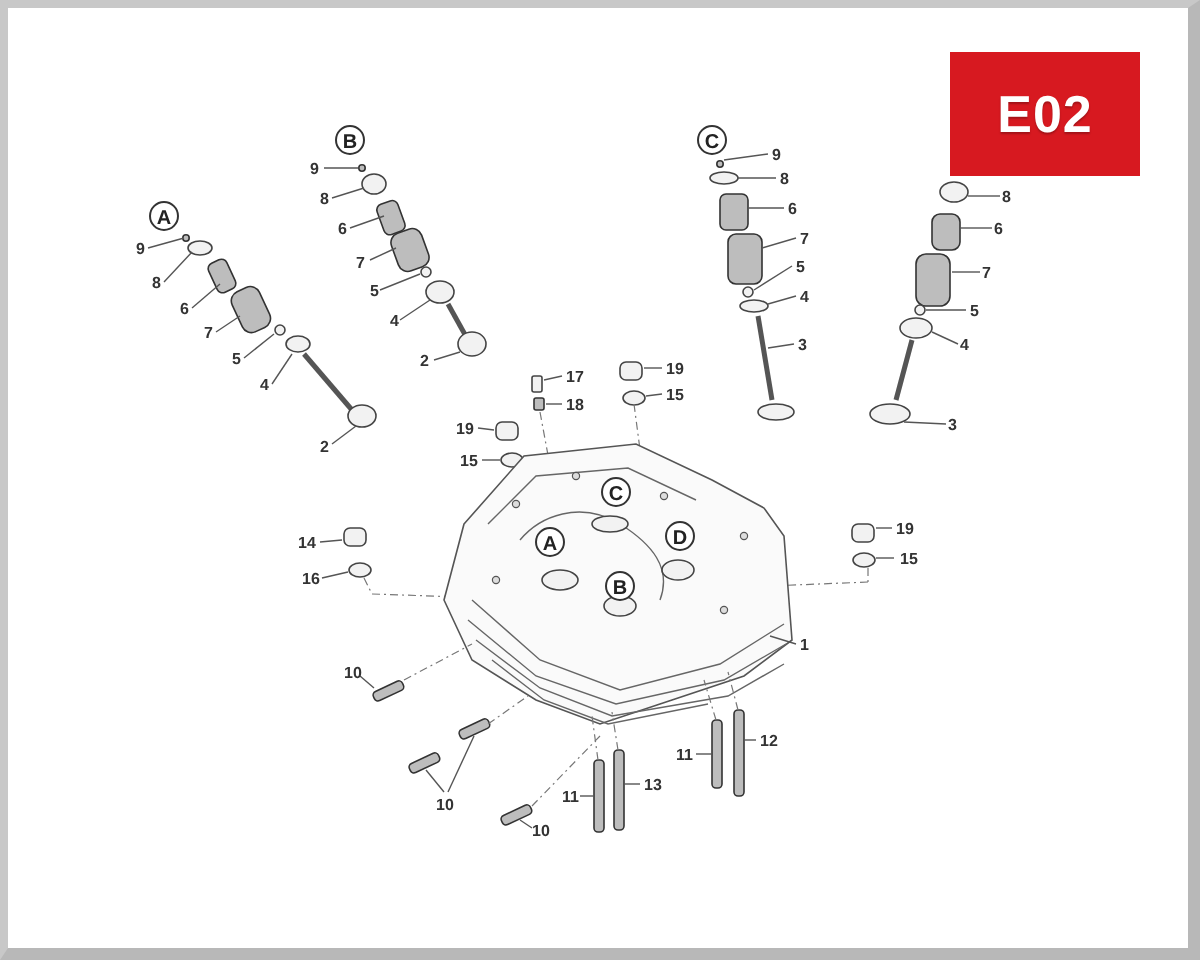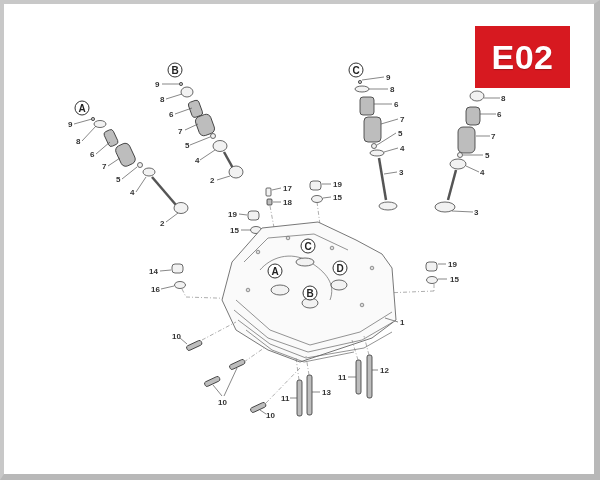--- a/index.html
+++ b/index.html
@@ -1,20 +1,20 @@
 <!DOCTYPE html>
 <html><head>
 <meta charset="utf-8">
 <style>
   html, body { margin: 0; padding: 0; }
   body { width: 600px; height: 480px; background: #ffffff; overflow: hidden; font-family: "Liberation Sans", sans-serif; }
   .frame { position: absolute; left: 0; top: 0; width: 600px; height: 480px; box-sizing: border-box;
     border-top: 4px solid #c8c8c8; border-left: 4px solid #c8c8c8; border-right: 6px solid #b8b8b8; border-bottom: 6px solid #b8b8b8; background: #fff; }
   .badge { position: absolute; left: 475px; top: 26px; width: 95px; height: 62px; background: #d71920;
-    color: #fff; font-weight: bold; font-size: 34px; display: flex; align-items: center; justify-content: center;
+    color: #fff; font-weight: bold; font-size: 26px; display: flex; align-items: center; justify-content: center;
     font-family: "Liberation Sans", sans-serif; letter-spacing: 0.5px; text-shadow: 0 1px 1px rgba(0,0,0,0.25); }
   svg.diagram { position: absolute; left: 0; top: 0; }
   .lbl { font-family: "Liberation Sans", sans-serif; font-size: 8px; font-weight: bold; fill: #333; }
   .circ-lbl { font-family: "Liberation Sans", sans-serif; font-size: 10px; font-weight: bold; fill: #222; }
   .ln { stroke: #555; stroke-width: 0.7; fill: none; }
   .dash { stroke: #777; stroke-width: 0.6; fill: none; stroke-dasharray: 4 2 1 2; }
   .part { stroke: #444; stroke-width: 0.8; fill: #f2f2f2; }
   .partd { stroke: #333; stroke-width: 0.8; fill: #bdbdbd; }
   .head { stroke: #555; stroke-width: 0.8; fill: #fafafa; }
   .fin { stroke: #666; stroke-width: 0.7; fill: none; }

